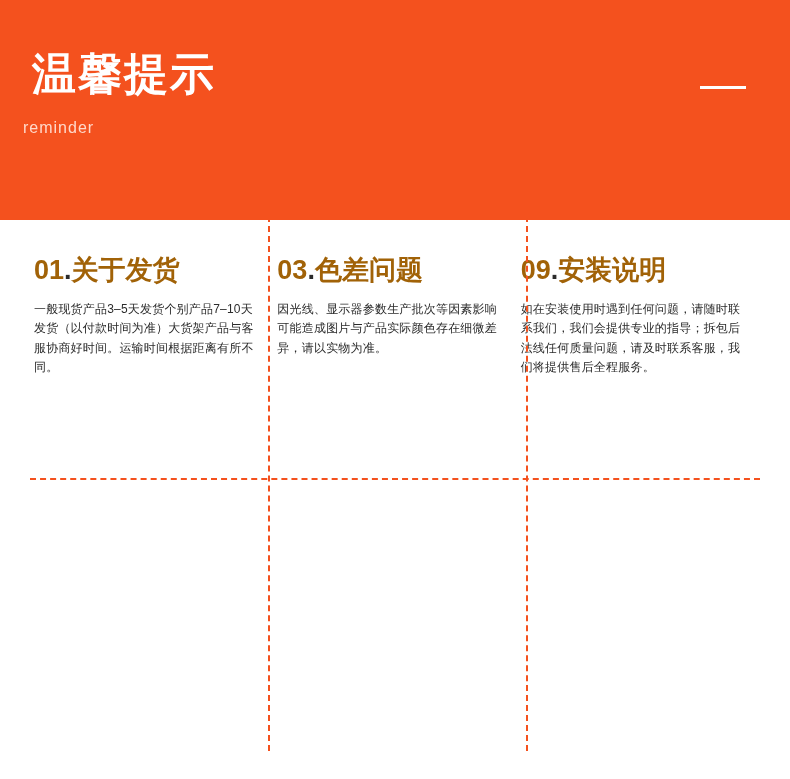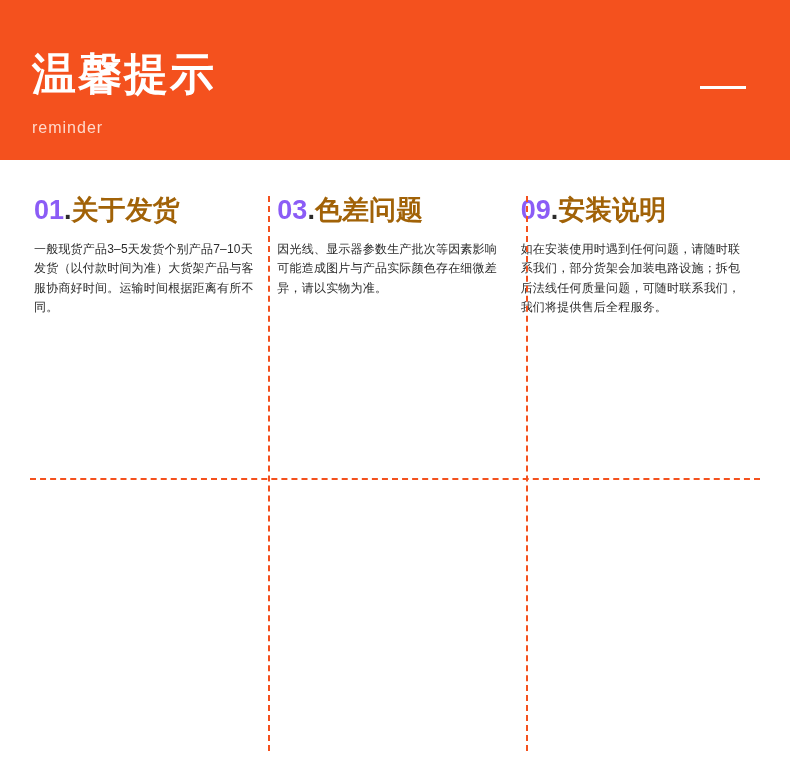--- a/index.html
+++ b/index.html
@@ -17,37 +17,37 @@
     position: relative;
     width: 790px;
     height: 779px;
     background: #ffffff;
   }
 
   
   .banner {
     position: relative;
     width: 790px;
-    height: 160px;
+    height: 220px;
     background: #f4511e;
     box-sizing: border-box;
   }
   .banner-title {
     position: absolute;
     left: 32px;
     top: 52px;
     font-size: 44px;
     font-weight: bold;
     color: #ffffff;
     letter-spacing: 2px;
     line-height: 1;
   }
   .banner-sub {
     position: absolute;
-    left: 32px;
+    left: 23px;
     top: 120px;
     font-size: 16px;
     color: #ffd9cb;
     letter-spacing: 1px;
     line-height: 1;
   }
   .banner-dash {
     position: absolute;
     right: 44px;
     top: 86px;
@@ -88,21 +88,21 @@
   }
   .item-title {
     font-size: 27px;
     font-weight: bold;
     color: #2b2b2b;
     line-height: 1.1;
     margin: 0 0 14px 0;
     white-space: nowrap;
   }
   .item-title .num {
-    color: #8b5cf6;
+    color: #a16207;
   }
   .item-title .dot {
     color: #2b2b2b;
   }
   .item-title .word {
     color: #a16207;
   }
   .item-body {
     font-size: 12px;
     color: #2b2b2b;
@@ -157,21 +157,21 @@
         <div class="item-body">因光线、显示器参数生产批次等因素影响可能造成图片与产品实际颜色存在细微差异，请以实物为准。</div>
       </div>
     </div>
 
 
     <div class="cell">
       <div class="cell-inner">
         <div class="item-title">
           <span class="num">09</span><span class="dot">.</span><span class="word">安装说明</span>
         </div>
-        <div class="item-body">如在安装使用时遇到任何问题，请随时联系我们，部分货架会加装电路设施；拆包后法线任何质量问题，可随时联系我们，我们将提供售后全程服务。</div>
+        <div class="item-body">如在安装使用时遇到任何问题，请随时联系我们，我们会提供专业的指导；拆包后法线任何质量问题，请及时联系客服，我们将提供售后全程服务。</div>
       </div>
     </div>
 
 
   </div>
 
   <div class="vline v1"></div>
   <div class="vline v2"></div>
   <div class="hline h1"></div>
 

